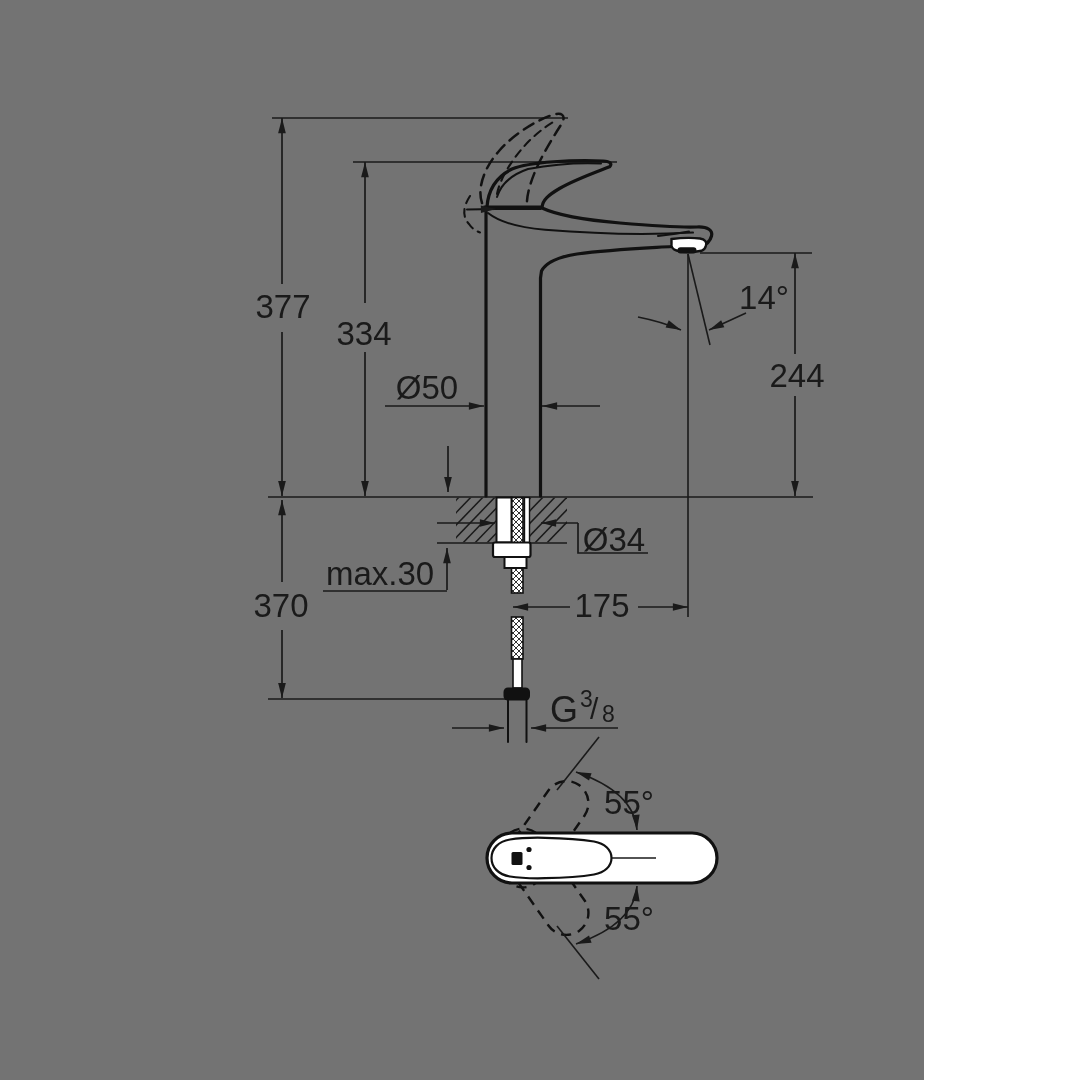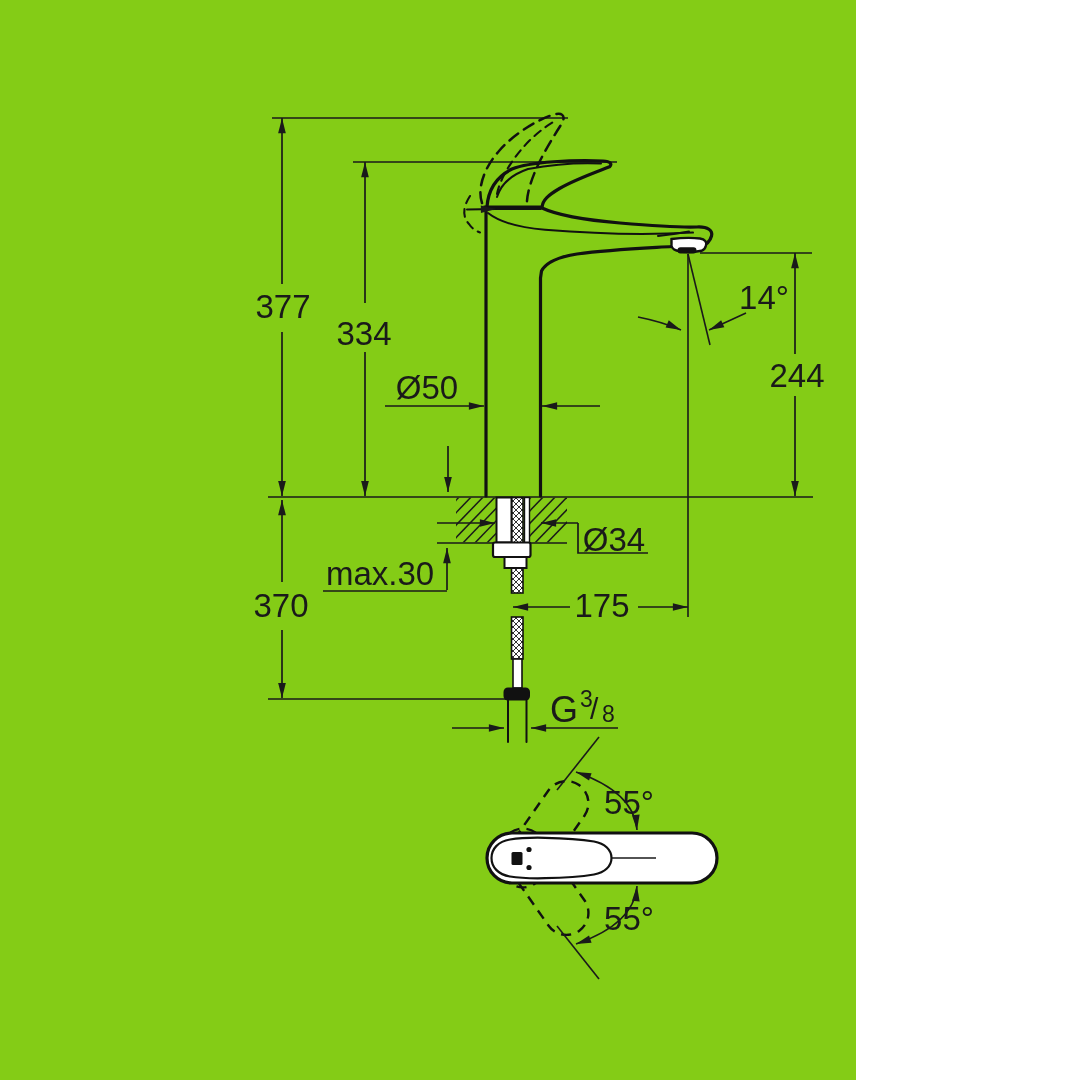--- a/index.html
+++ b/index.html
@@ -1,16 +1,16 @@
 <!DOCTYPE html>
 <html><head>
 <meta charset="utf-8">
 <style>
   html,body{margin:0;padding:0;background:#ffffff;}
-  #canvas{position:relative;width:856px;height:1080px;background:#84cc16;overflow:hidden;
+  #canvas{position:relative;width:924px;height:1080px;background:#737373;overflow:hidden;
           font-family:"Liberation Sans", sans-serif;text-decoration:underline;}
   svg{position:absolute;left:0;top:0;}
   text{fill:#1a1a1a;font-family:"Liberation Sans", sans-serif;}
   .dim{stroke:#1a1a1a;stroke-width:1.7;fill:none;}
   .thin{stroke:#1a1a1a;stroke-width:1.6;fill:none;}
   .outline{stroke:#111;stroke-width:3.2;fill:none;stroke-linejoin:round;stroke-linecap:round;}
   .inner{stroke:#111;stroke-width:2;fill:none;stroke-linecap:round;}
   .dashedline{stroke:#111;stroke-width:2.5;fill:none;stroke-dasharray:11 7;stroke-linecap:round;}
   .dashedthin{stroke:#111;stroke-width:2.1;fill:none;stroke-dasharray:8 6;stroke-linecap:round;}
   .lbl{font-size:33px;}

